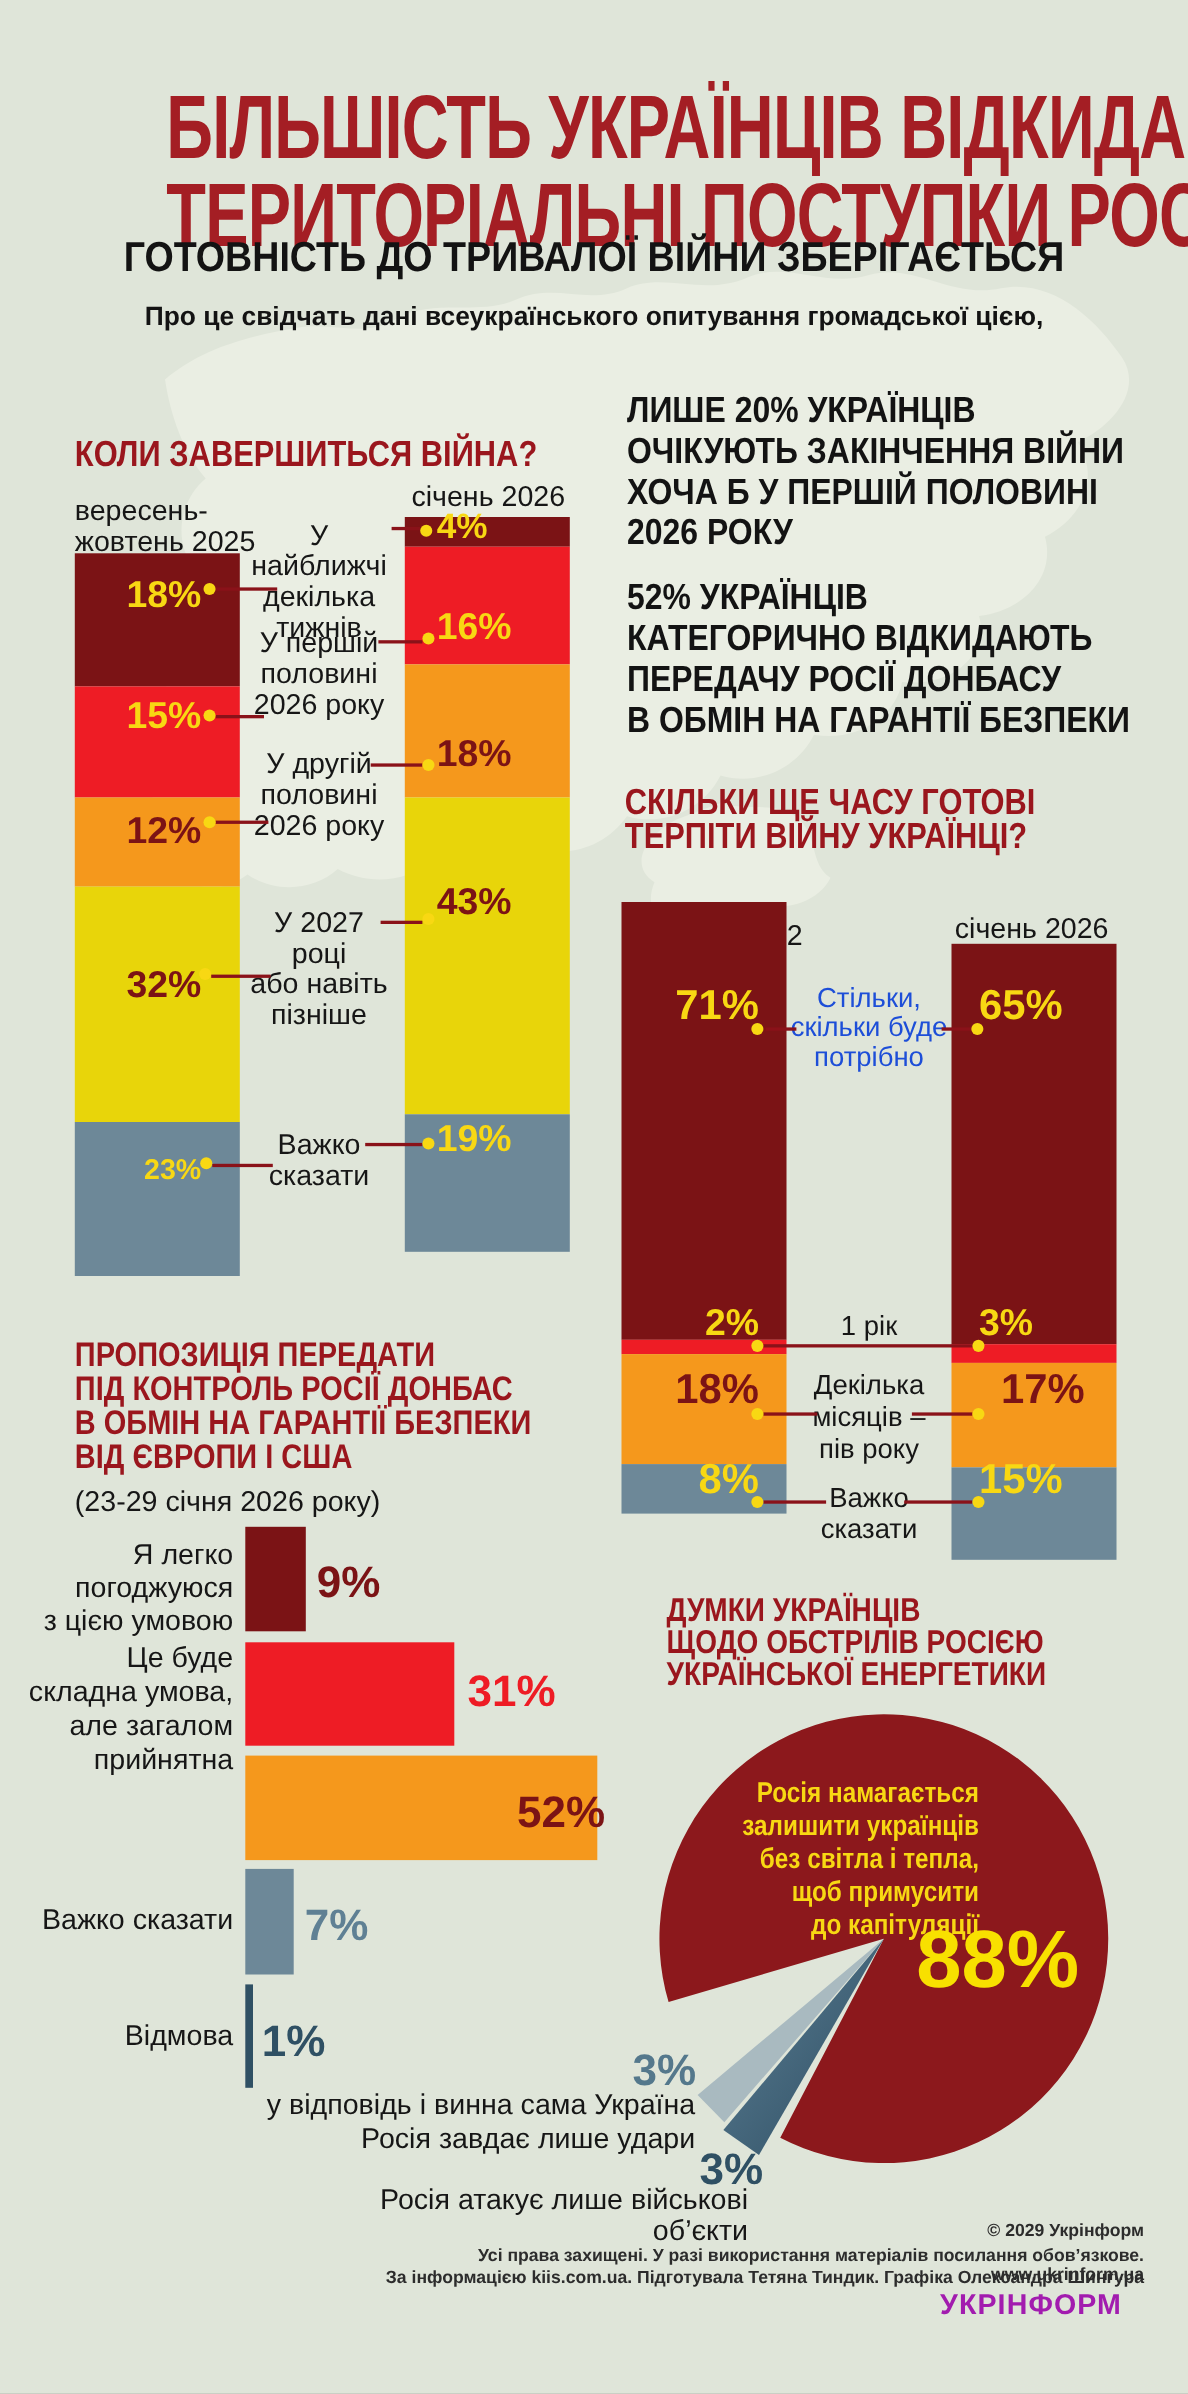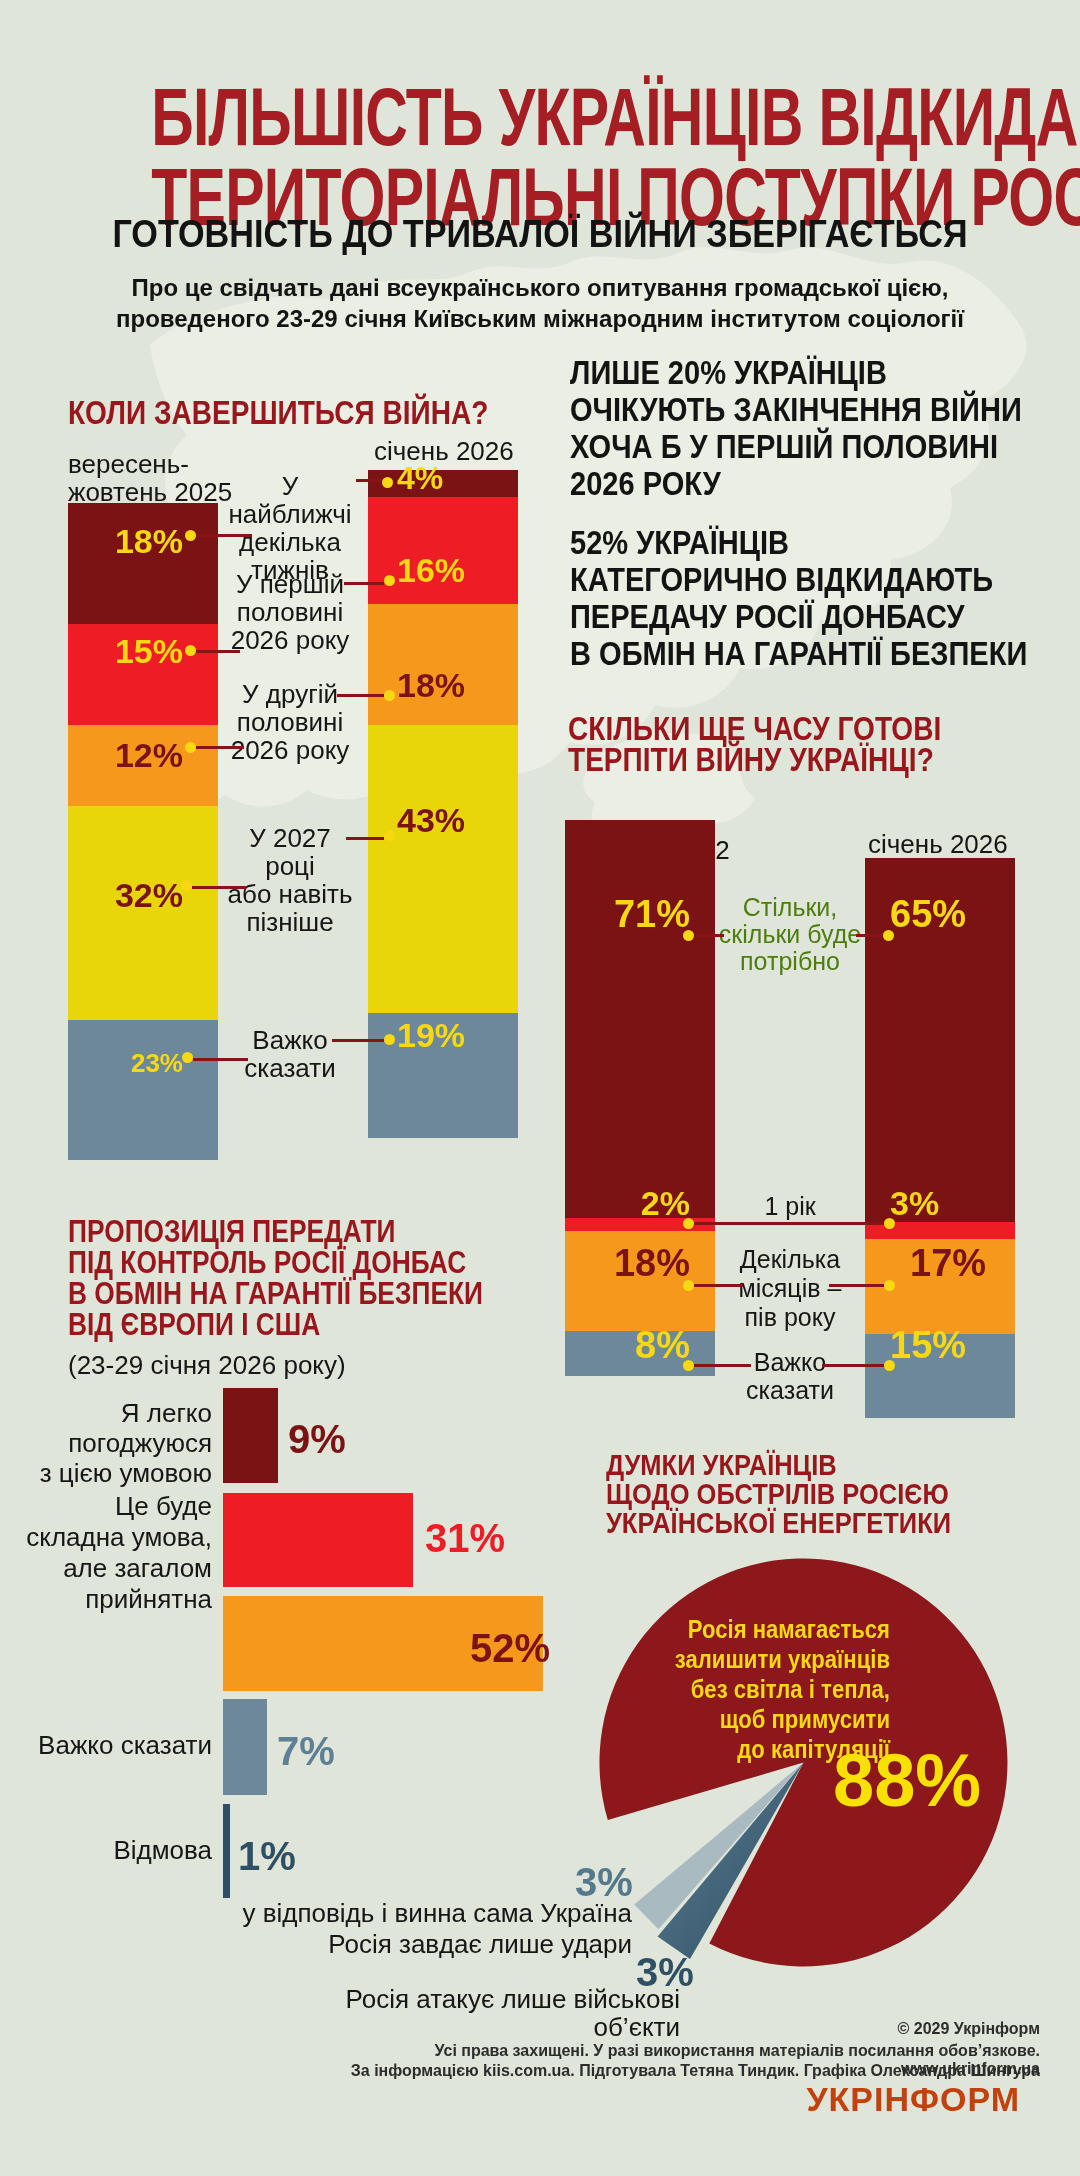--- a/index.html
+++ b/index.html
@@ -48,21 +48,20 @@
          C112 282 100 248 95 215 Z
          M560 615 L600 600 C625 608 648 598 668 612 C690 628 680 655 700 668
          C688 692 655 700 628 690 C640 712 618 735 585 730 C550 725 528 700 540 672
          C518 658 528 632 560 615 Z" fill="#eaeee3"></path>
   </svg>
 
   <div class="abs t-title" style="left:0;top:70px;">БІЛЬШІСТЬ УКРАЇНЦІВ ВІДКИДАЮТЬ</div>
   <div class="abs t-title" style="left:0;top:150px;">ТЕРИТОРІАЛЬНІ ПОСТУПКИ РОСІЇ</div>
   <div class="abs t-sub" style="left:0;top:213px;">ГОТОВНІСТЬ ДО ТРИВАЛОЇ ВІЙНИ ЗБЕРІГАЄТЬСЯ</div>
   <div class="abs t-src" style="left:0;top:272px;">Про це свідчать дані всеукраїнського опитування громадської цією,</div>
-  <div class="abs t-src" style="left:0;top:303px;">проведеного 23-29 січня Київським міжнародним інститутом соціології</div>
 
   <div class="abs t-h2" style="left:68px;top:394px;font-size:33px;">КОЛИ ЗАВЕРШИТЬСЯ ВІЙНА?</div>
 
   <div class="abs lbl" style="left:68px;top:450px;">
     <div>вересень-</div>
     <div>жовтень 2025</div>
   </div>
   <div class="abs lbl" style="left:374px;top:437px;">січень 2026</div>
 
   <div class="abs" style="left:68px;top:503px;width:150px;height:657px;">
@@ -178,21 +177,21 @@
 
   <div class="abs pct t-yel rgt" style="left:605px;top:895px;width:85px;font-size:38px;">71%</div>
   <div class="abs pct t-yel" style="left:890px;top:895px;font-size:38px;">65%</div>
   <div class="abs pct t-yel rgt" style="left:605px;top:1186px;width:85px;font-size:34px;">2%</div>
   <div class="abs pct t-yel" style="left:890px;top:1186px;font-size:34px;">3%</div>
   <div class="abs pct t-mar rgt" style="left:600px;top:1244px;width:90px;font-size:38px;">18%</div>
   <div class="abs pct t-mar" style="left:890px;top:1244px;font-size:38px;margin-left:20px;">17%</div>
   <div class="abs pct t-yel rgt" style="left:605px;top:1326px;width:85px;font-size:38px;">8%</div>
   <div class="abs pct t-yel" style="left:890px;top:1326px;font-size:38px;">15%</div>
 
-  <div class="abs ctr" style="left:715px;top:894px;width:150px;font-size:25px;line-height:27px;color:#4d7c0f;">
+  <div class="abs ctr" style="left:715px;top:894px;width:150px;font-size:25px;line-height:27px;color:#1d4ed8;">
     <div>Стільки,</div>
     <div>скільки буде</div>
     <div>потрібно</div>
   </div>
   <div class="abs ctr" style="left:715px;top:1192px;width:150px;font-size:25px;">1 рік</div>
   <div class="abs ctr" style="left:715px;top:1245px;width:150px;font-size:25px;line-height:29px;color:#161616;">
     <div>Декілька</div>
     <div>місяців –</div>
     <div>пів року</div>
   </div>
@@ -285,15 +284,15 @@
   <div class="abs lbl rgt" style="left:232px;top:1898px;width:400px;line-height:31px;">
     <div>у відповідь і винна сама Україна</div>
     <div>Росія завдає лише удари</div>
   </div>
   <div class="abs pct" style="left:636px;top:1952px;font-size:40px;color:#2f5064;">3%</div>
   <div class="abs lbl rgt" style="left:280px;top:1985px;width:400px;">Росія атакує лише військові об’єкти</div>
 
   <div class="abs rgt" style="left:340px;top:2020px;width:700px;font-size:16px;font-weight:600;color:#2c2c2c;">© 2029 Укрінформ</div>
   <div class="abs rgt" style="left:340px;top:2042px;width:700px;font-size:16px;font-weight:600;color:#2c2c2c;">Усі права захищені. У разі використання матеріалів посилання обов’язкове. www.ukrinform.ua</div>
   <div class="abs rgt" style="left:340px;top:2062px;width:700px;font-size:16px;font-weight:600;color:#2c2c2c;">За інформацією kiis.com.ua. Підготувала Тетяна Тиндик. Графіка Олександра Шингура</div>
-  <div class="abs rgt" style="left:620px;top:2080px;width:400px;font-size:34px;font-weight:800;letter-spacing:1px;color:#c2410c;">УКРІНФОРМ</div>
+  <div class="abs rgt" style="left:620px;top:2080px;width:400px;font-size:26px;font-weight:800;letter-spacing:1px;color:#a21caf;">УКРІНФОРМ</div>
 
 </div>
 
 </body></html>

